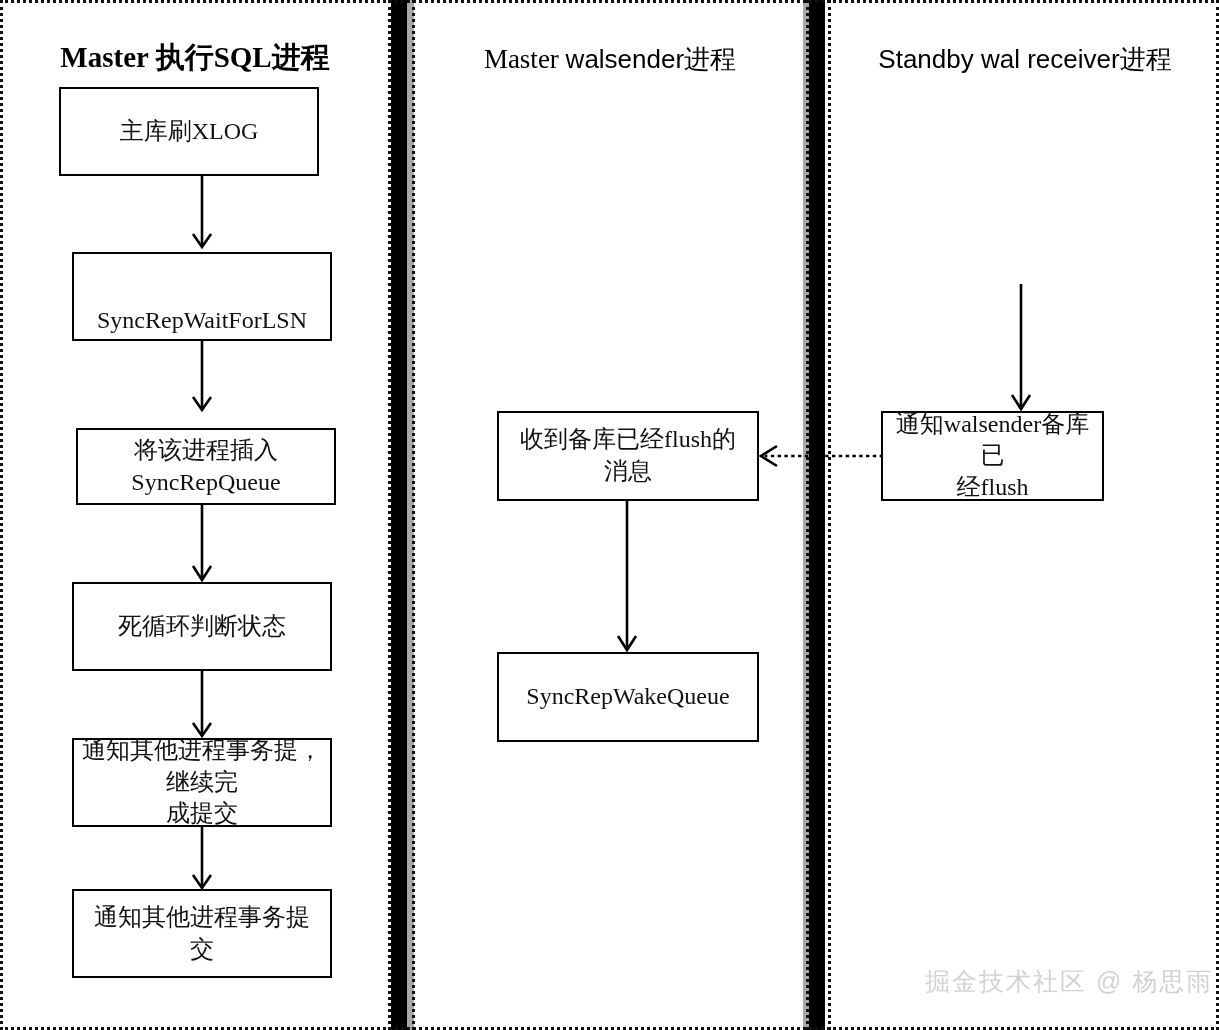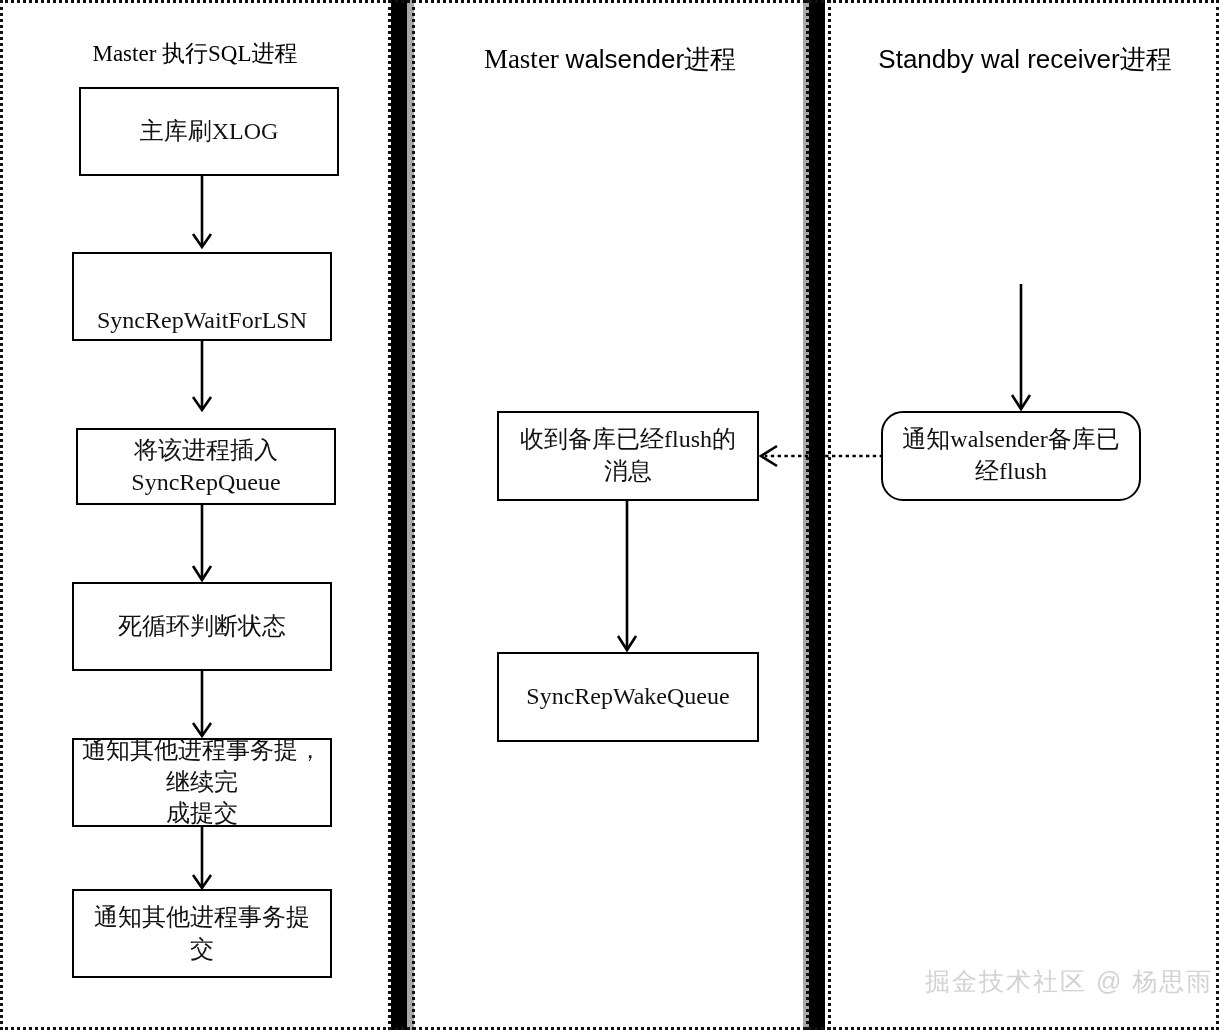--- a/index.html
+++ b/index.html
@@ -63,21 +63,22 @@
   
   .lane-title {
     position: absolute;
     text-align: center;
     white-space: nowrap;
     color: #000000;
     z-index: 10;
   }
   .lane-title.serif-mix {
     font-family: "Liberation Serif", "DejaVu Serif", serif;
-    font-size: 23px;
+    font-size: 29px;
+    font-weight: bold;
   }
   .lane-title.sans {
     font-family: "Liberation Sans", "DejaVu Sans", sans-serif;
     font-size: 26px;
   }
   .t-serif {
     font-family: "Liberation Serif", "DejaVu Serif", serif;
   }
   .t-sans {
     font-family: "Liberation Sans", "DejaVu Sans", sans-serif;
@@ -125,21 +126,21 @@
 <body>
 
 <div id="canvas">
 
   <div class="lane" style="left:0px; width:390px;"></div>
 
   <div class="lane-title serif-mix" style="left:0px; top:38px; width:390px;">
     <span class="t-serif">Master </span><span class="t-serif">执行SQL进程</span>
   </div>
 
-  <div class="node t-serif" style="left:79px; top:87px; width:260px; height:89px;text-align:right;">
+  <div class="node t-serif" style="left:59px; top:87px; width:260px; height:89px;text-align:right;">
     <span>主库刷XLOG</span>
   </div>
 
   <div class="conn" style="left:186px; top:176px; width:32px; height:74px;">
     <svg width="32" height="74" viewBox="0 0 32 74">
       <line x1="16" y1="0" x2="16" y2="70" stroke="#000" stroke-width="2.6"></line>
       <polyline points="7,58 16,71 25,58" fill="none" stroke="#000" stroke-width="2.6"></polyline>
     </svg>
   </div>
 
@@ -241,21 +242,21 @@
   </div>
 
 
   <div class="conn" style="left:1005px; top:284px; width:32px; height:128px;">
     <svg width="32" height="128" viewBox="0 0 32 128">
       <line x1="16" y1="0" x2="16" y2="124" stroke="#000" stroke-width="2.6"></line>
       <polyline points="7,111 16,125 25,111" fill="none" stroke="#000" stroke-width="2.6"></polyline>
     </svg>
   </div>
 
-  <div class="node t-serif" style="left:881px; top:411px; width:260px; height:90px;border-radius:22px;">
+  <div class="node t-serif" style="left:881px; top:411px; width:223px; height:90px;">
     <span>
       <span>通知walsender备库已</span><br>
       <span>经flush</span>
     </span>
   </div>
 
   <div class="conn" style="left:755px; top:440px; width:130px; height:32px; z-index:30;">
     <svg width="130" height="32" viewBox="0 0 130 32">
       <line x1="128" y1="16" x2="10" y2="16" stroke="#000" stroke-width="2.6" stroke-dasharray="3.4 3.4" stroke-linecap="butt"></line>
       <polyline points="22,6 6,16 22,26" fill="none" stroke="#000" stroke-width="2.6"></polyline>

